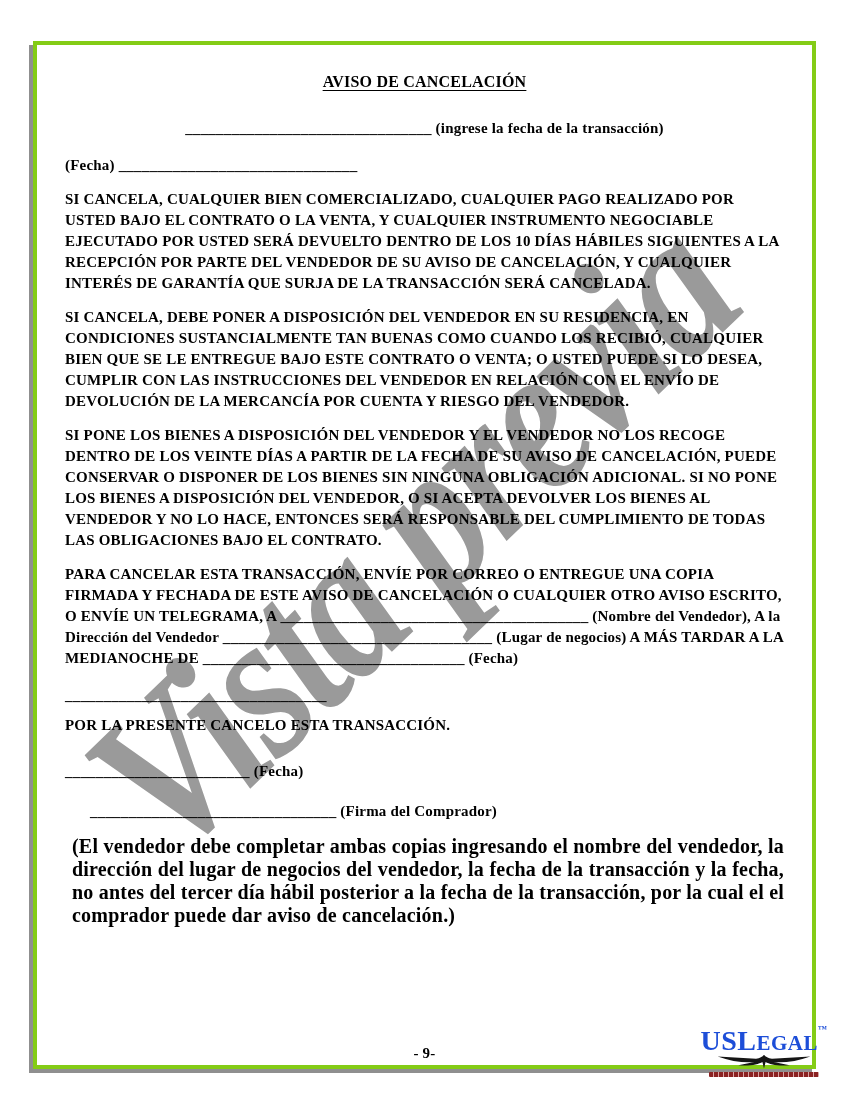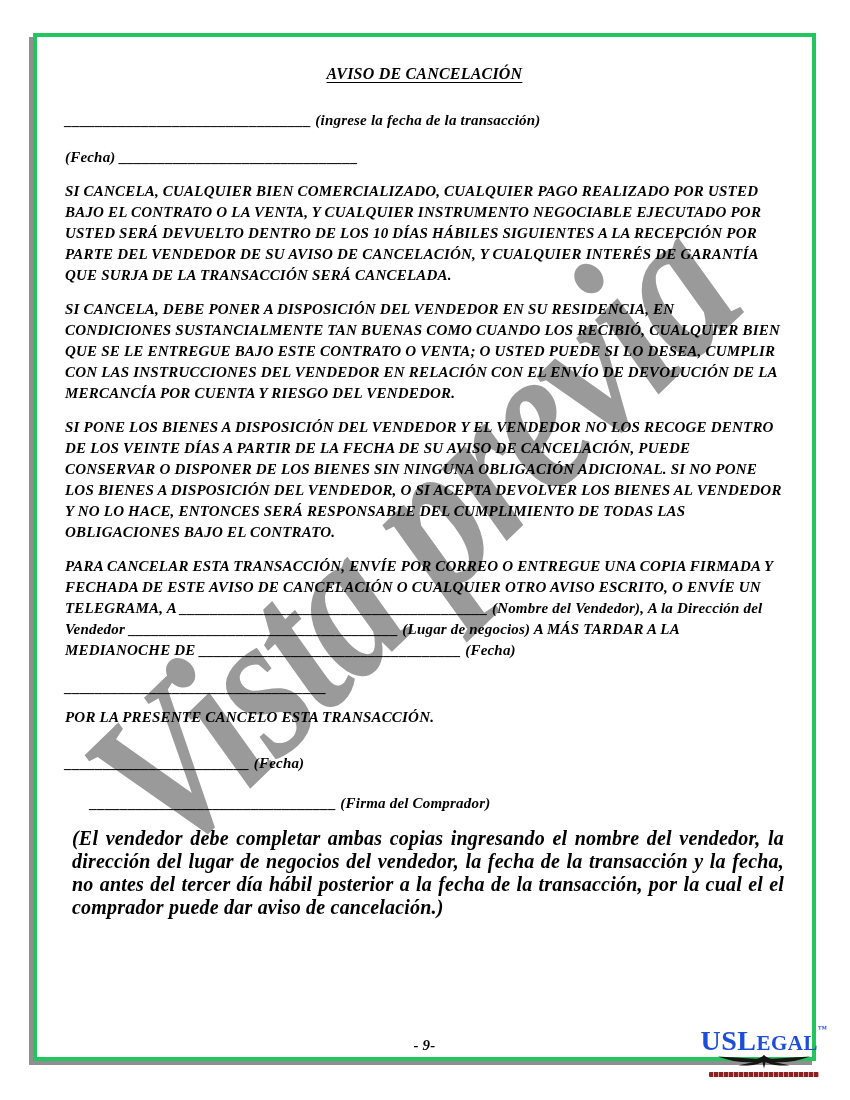--- a/index.html
+++ b/index.html
@@ -13,37 +13,36 @@
   .watermark{
     position:absolute;left:-70px;top:428px;width:960px;
     text-align:center;white-space:nowrap;z-index:1;
     font-size:185px;font-style:italic;font-weight:700;
     letter-spacing:-5px;color:#9a9a9a;
     transform:rotate(-44deg) scale(0.95,1.15);
     transform-origin:center;
   }
   
   .frame{
-    position:absolute;left:33px;top:33px;width:775px;height:1020px;
-    border:4px solid #22c55e;
+    position:absolute;left:33px;top:41px;width:775px;height:1020px;
+    border:4px solid #84cc16;
     box-shadow:-4px 4px 0 #8f8f8f;
     z-index:2;
-    font-style:italic;
   }
   .content{
     position:absolute;inset:0;
     padding:24px 28px 0 28px;
     font-size:15px;line-height:21px;letter-spacing:0.2px;
   }
   .title{
     margin:2px 0 0 0;text-align:center;
     font-size:16px;font-weight:700;
     text-decoration:underline;text-underline-offset:3px;
   }
-  .center-line{margin:26px 0 0 0;}
+  .center-line{text-align:center;margin:26px 0 0 0;}
   .fecha-line{margin:16px 0 0 0;}
   .para{margin:13px 0 0 0;text-align:left;}
   .para.first{margin-top:14px;}
   .sig-blank{margin:16px 0 0 0;}
   .declaration{margin:9px 0 3px 0;}
   .signed-date{margin:25px 0 0 0;}
   .buyer-sign{margin:19px 0 0 0;padding-left:25px;}
   .note{
     margin:13px 0 0 7px;text-align:justify;
     font-size:20px;line-height:23px;

